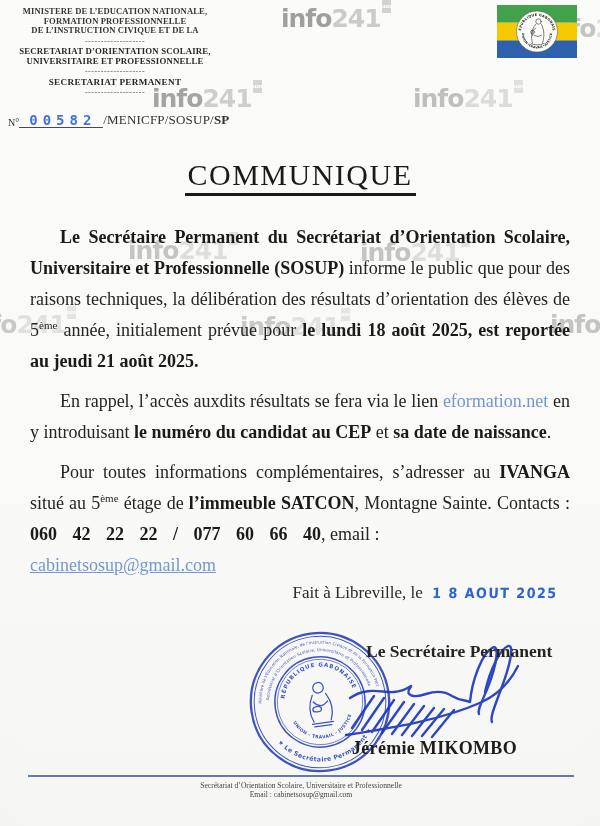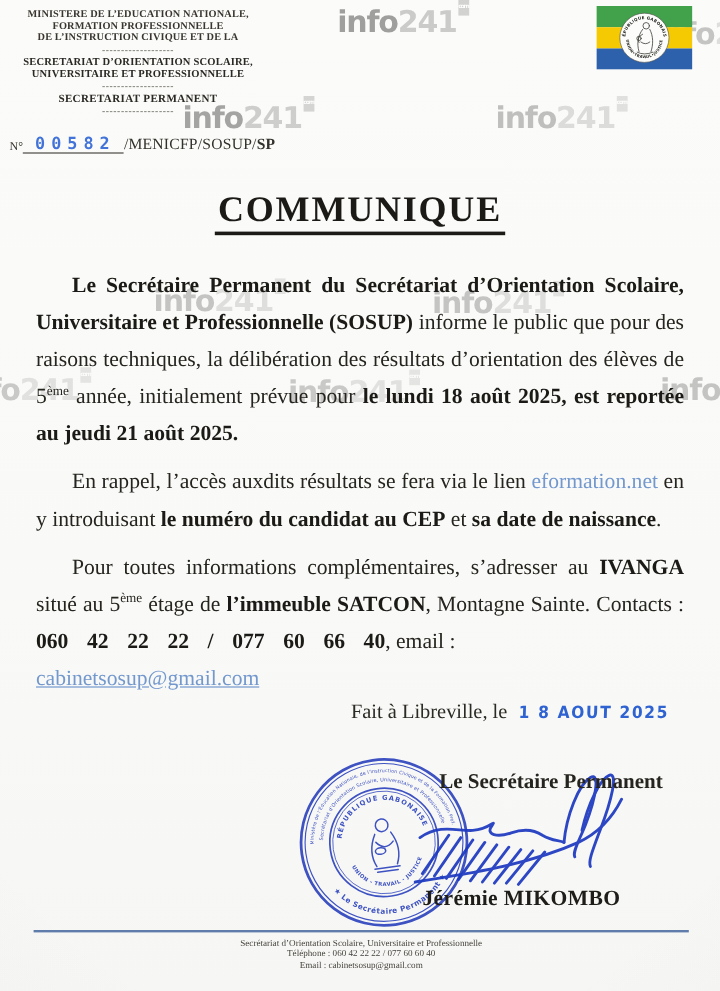--- a/index.html
+++ b/index.html
@@ -24,21 +24,21 @@
   .ref{position:absolute;top:110px;left:8px;display:flex;align-items:flex-end;font-size:10px;color:#33312b;}
   .ref-line{display:inline-block;position:relative;width:84px;height:17px;border-bottom:1px solid #4c4a44;}
   .ref-num{position:absolute;left:10px;bottom:-1px;font-family:"DejaVu Sans Mono",monospace;font-weight:700;
       font-size:14px;letter-spacing:5px;color:#4273d9;}
   .ref-suffix{font-size:13px;letter-spacing:.2px;}
   .ref-suffix b{font-weight:700;}
   
   .logo{position:absolute;top:5px;left:497px;width:80px;height:53px;}
   
   .title{position:absolute;top:158px;left:0;width:100%;text-align:center;}
-  .title span{display:inline-block;font-size:30px;font-weight:700;letter-spacing:1.5px;color:#1b1a17;
+  .title span{display:inline-block;font-size:30px;font-weight:400;letter-spacing:1.5px;color:#1b1a17;
       border-bottom:3px solid #1b1a17;padding:0 3px 1px;}
   
   .bodytext{position:absolute;top:222px;left:30px;width:540px;font-size:18px;line-height:31px;
       text-align:justify;color:#26241f;}
   .bodytext p{margin:0 0 9px;text-indent:30px;}
   .b{font-weight:700;color:#1b1a16;}
   .bodytext sup{font-size:11px;line-height:0;}
   .lnk{color:#7298ce;text-decoration:none;}
   .lnk.u{text-decoration:underline;}
   .wide{word-spacing:11px;}
@@ -182,17 +182,16 @@
       <path d="M 24,95 C 70,88 120,80 160,62 C 175,55 188,42 196,26"></path>
     </g>
   </svg>
 
   <div class="role">Le Secrétaire Permanent</div>
   <div class="name">Jérémie MIKOMBO</div>
 
   <footer class="footer">
     <div class="rule"></div>
     <div>Secrétariat d’Orientation Scolaire, Universitaire et Professionnelle</div>
-    <div>Téléphone : 060 42 22 22 / 077 60 60 40</div>
     <div>Email : cabinetsosup@gmail.com</div>
   </footer>
 
 </div>
 
 </body></html>

